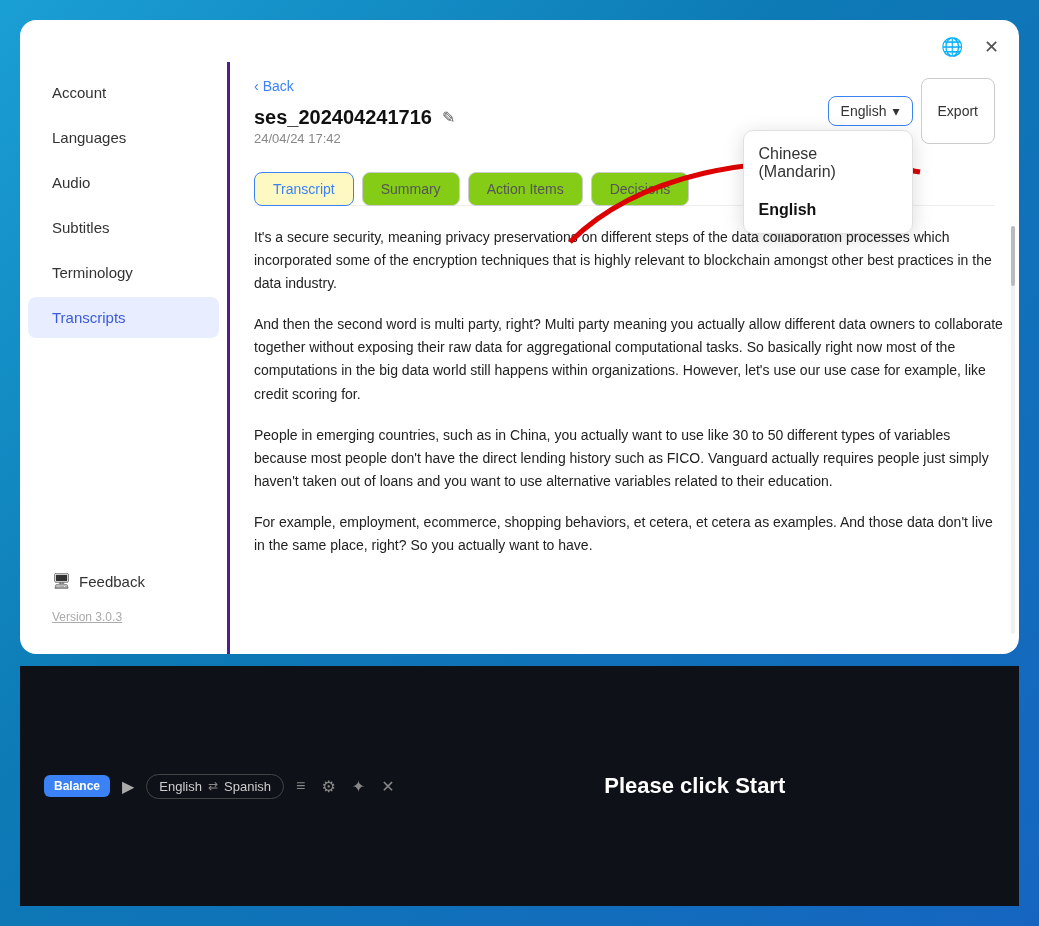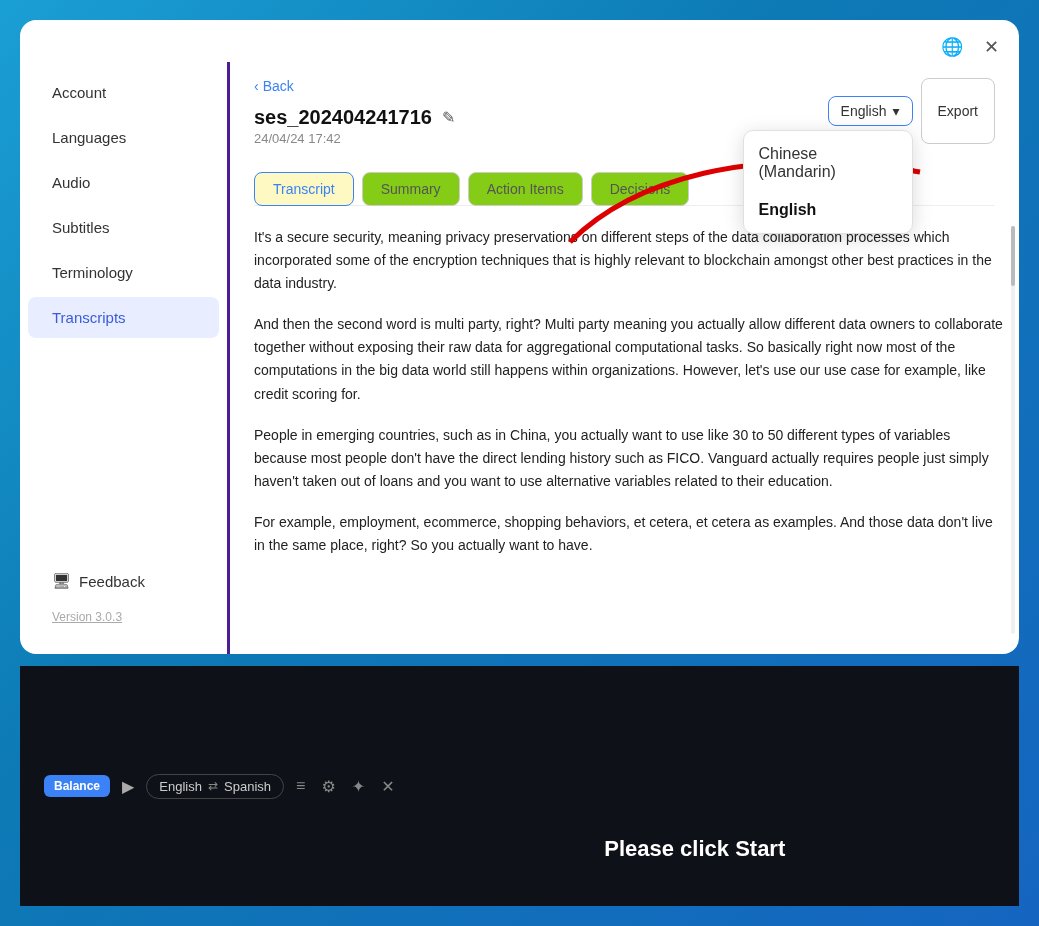--- a/index.html
+++ b/index.html
@@ -347,21 +347,21 @@
       font-size: 16px;
     }
 
     .player-right-icons span {
       cursor: pointer;
     }
 
     .player-main {
       flex: 1;
       display: flex;
-      align-items: flex-end;
+      align-items: center;
       justify-content: center;
       color: white;
       font-size: 22px;
       font-weight: 600;
       padding: 30px 0;
     }
   </style>
 </head>
 <body>
 

